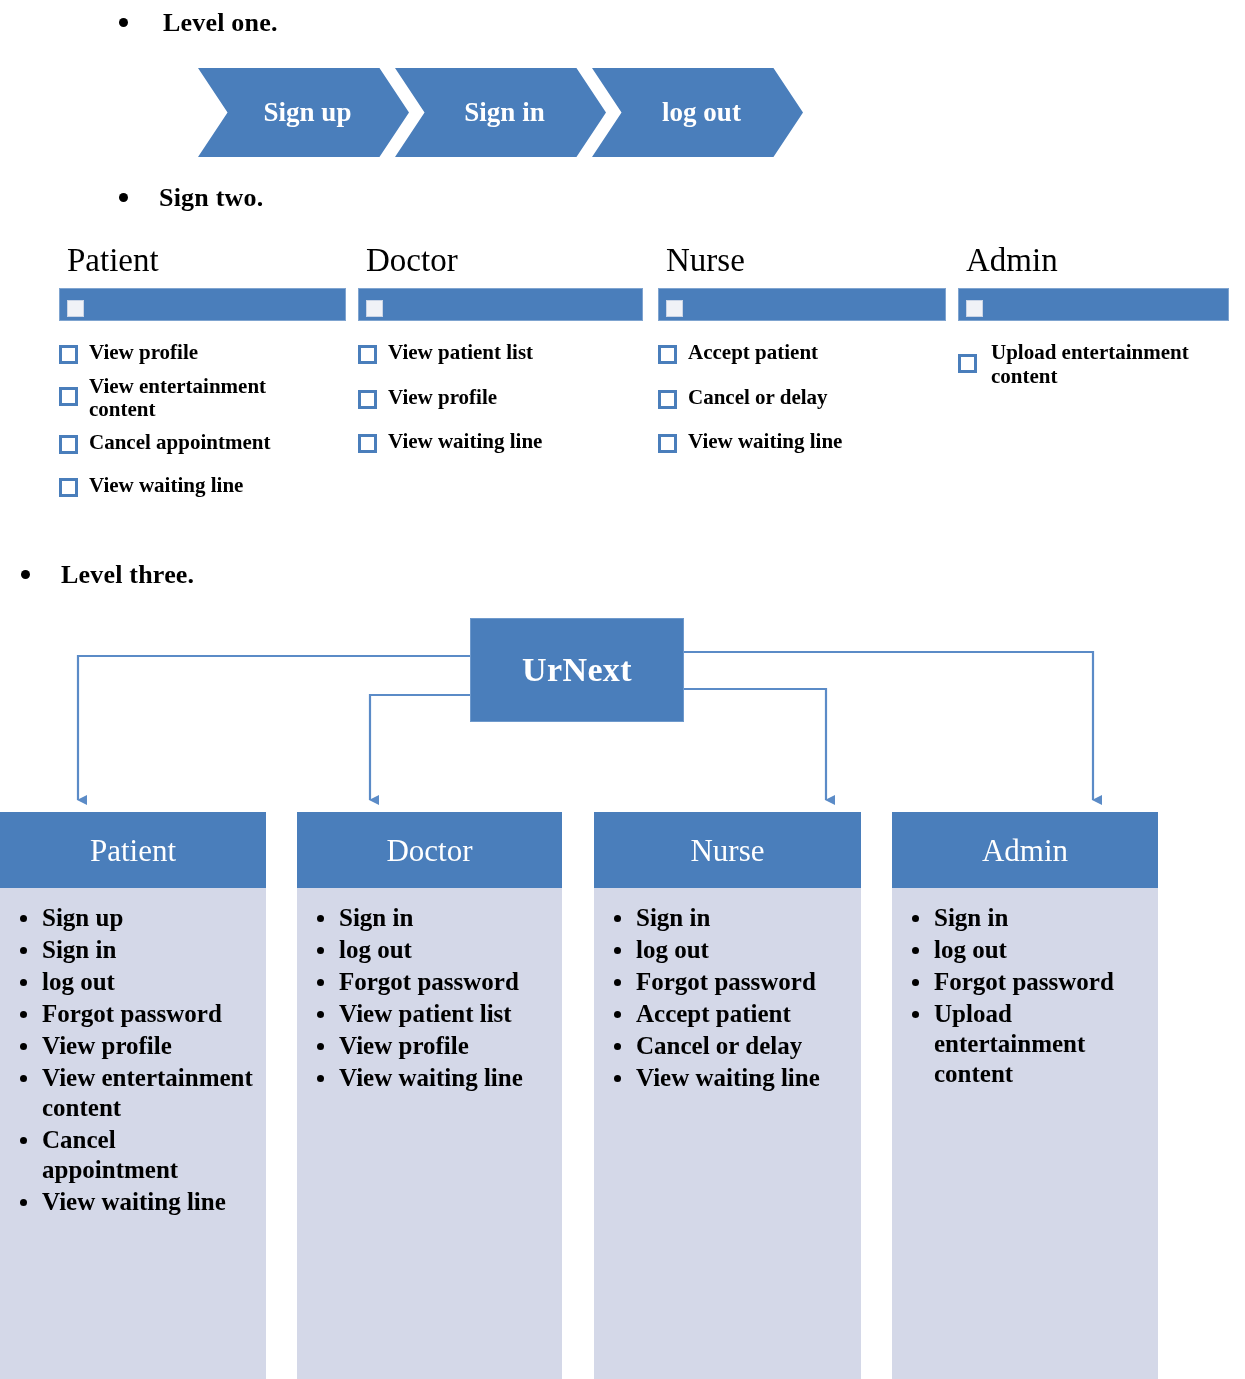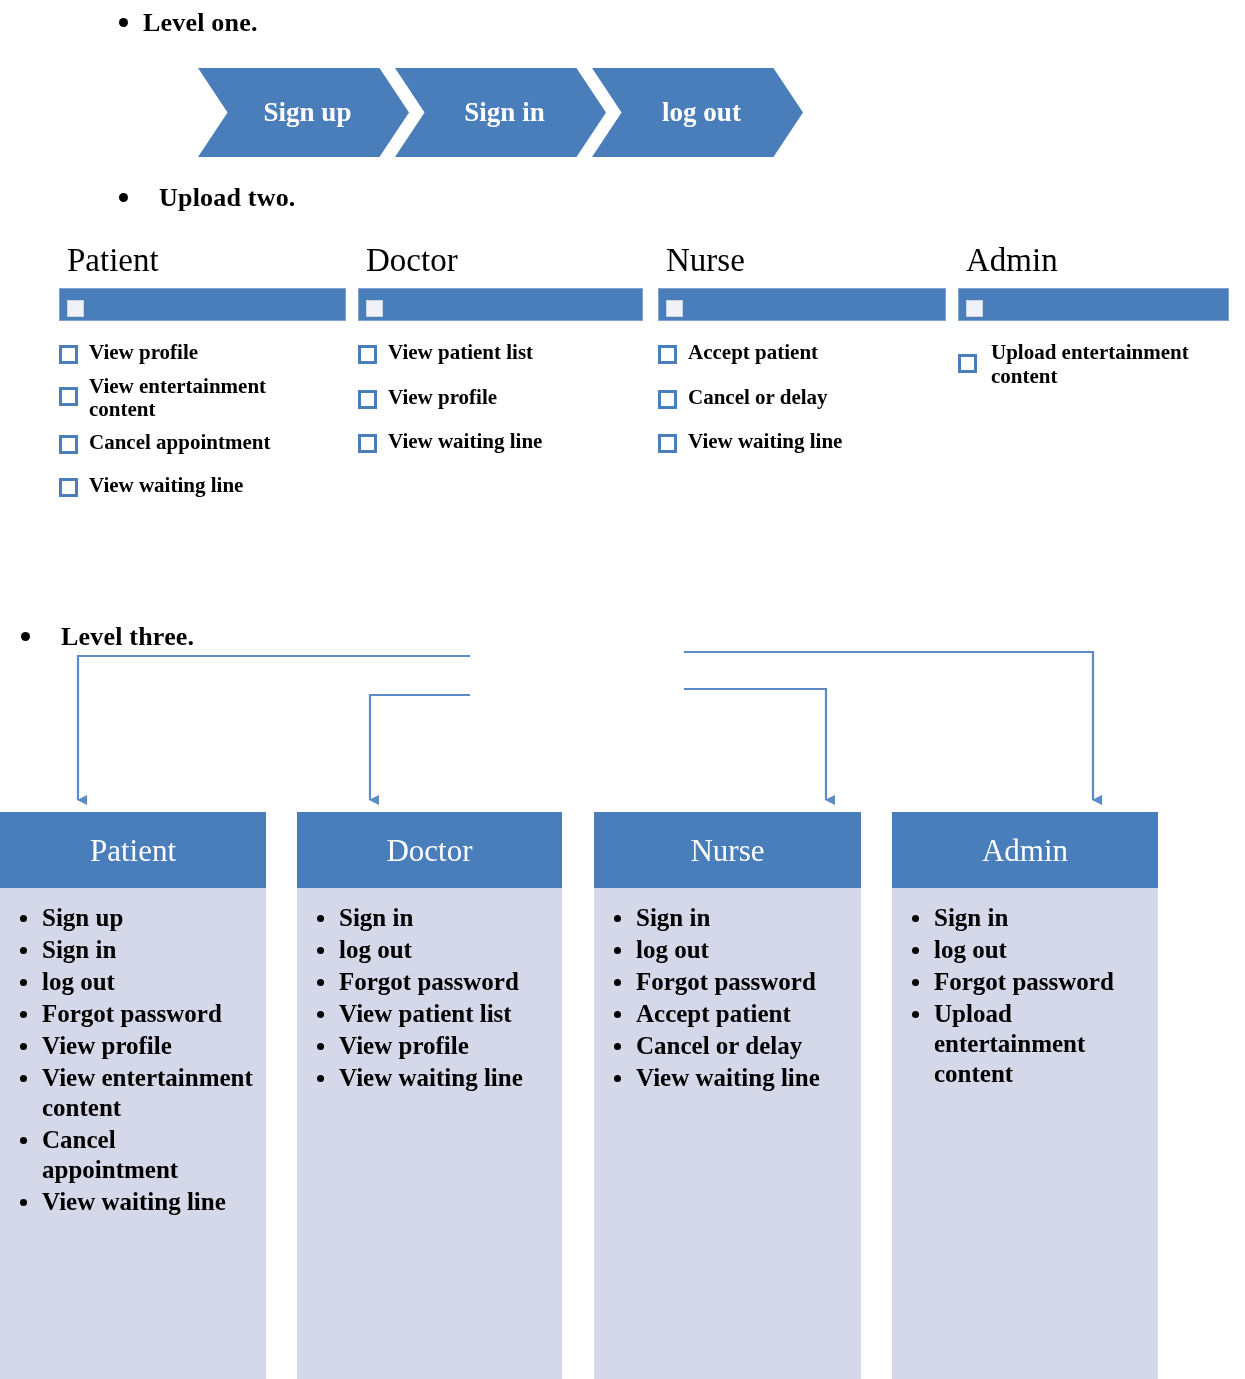--- a/index.html
+++ b/index.html
@@ -34,24 +34,24 @@
     position: relative;
     top: -4px;
   }
   .bullet-label {
     font-weight: bold;
     font-size: 26px;
     letter-spacing: .2px;
     white-space: nowrap;
   }
   #lvl1-head { left: 119px; top: 8px; }
-  #lvl1-head .bullet-label { margin-left: 15px; }
+  #lvl1-head .bullet-label { margin-left: 35px; }
   #lvl2-head { left: 119px; top: 183px; }
   #lvl2-head .bullet-label { margin-left: 31px; }
-  #lvl3-head { left: 21px; top: 622px; }
+  #lvl3-head { left: 21px; top: 560px; }
   #lvl3-head .bullet-label { margin-left: 31px; }
 
   
   #chevron-strip {
     position: absolute;
     left: 198px;
     top: 68px;
     height: 89px;
     display: flex;
   }
@@ -228,21 +228,21 @@
     <div class="chevron">
       <span class="chevron-text">Sign in</span>
     </div>
     <div class="chevron">
       <span class="chevron-text">log out</span>
     </div>
   </div>
 
   <div class="bullet-row" id="lvl2-head">
     <span class="bullet-dot"></span>
-    <span class="bullet-label">Upload two.</span>
+    <span class="bullet-label">Sign two.</span>
   </div>
 
   <div class="l2-col" id="l2-col-0">
     <div class="l2-title">Patient</div>
     <div class="l2-bar">
       <span class="l2-bar-box"></span>
     </div>
     <div class="l2-items">
       <div class="l2-item">
         <span class="l2-cb"></span>
@@ -334,20 +334,23 @@
 
       <path d="M470,56 L78,56 L78,200" fill="none" stroke="#5B8BC7" stroke-width="2.2" marker-end="url(#arrow)"></path>
 
       <path d="M470,95 L370,95 L370,200" fill="none" stroke="#5B8BC7" stroke-width="2.2" marker-end="url(#arrow)"></path>
 
       <path d="M684,89 L826,89 L826,200" fill="none" stroke="#5B8BC7" stroke-width="2.2" marker-end="url(#arrow)"></path>
 
       <path d="M684,52 L1093,52 L1093,200" fill="none" stroke="#5B8BC7" stroke-width="2.2" marker-end="url(#arrow)"></path>
     </svg>
 
+    <div id="root-node">
+      <span class="root-label">UrNext</span>
+    </div>
 
     <div class="leaf" id="leaf-0">
       <div class="leaf-header">
         <span class="leaf-header-label">Patient</span>
       </div>
       <div class="leaf-body">
         <ul class="leaf-list">
           <li>Sign up</li>
           <li>Sign in</li>
           <li>log out</li>

